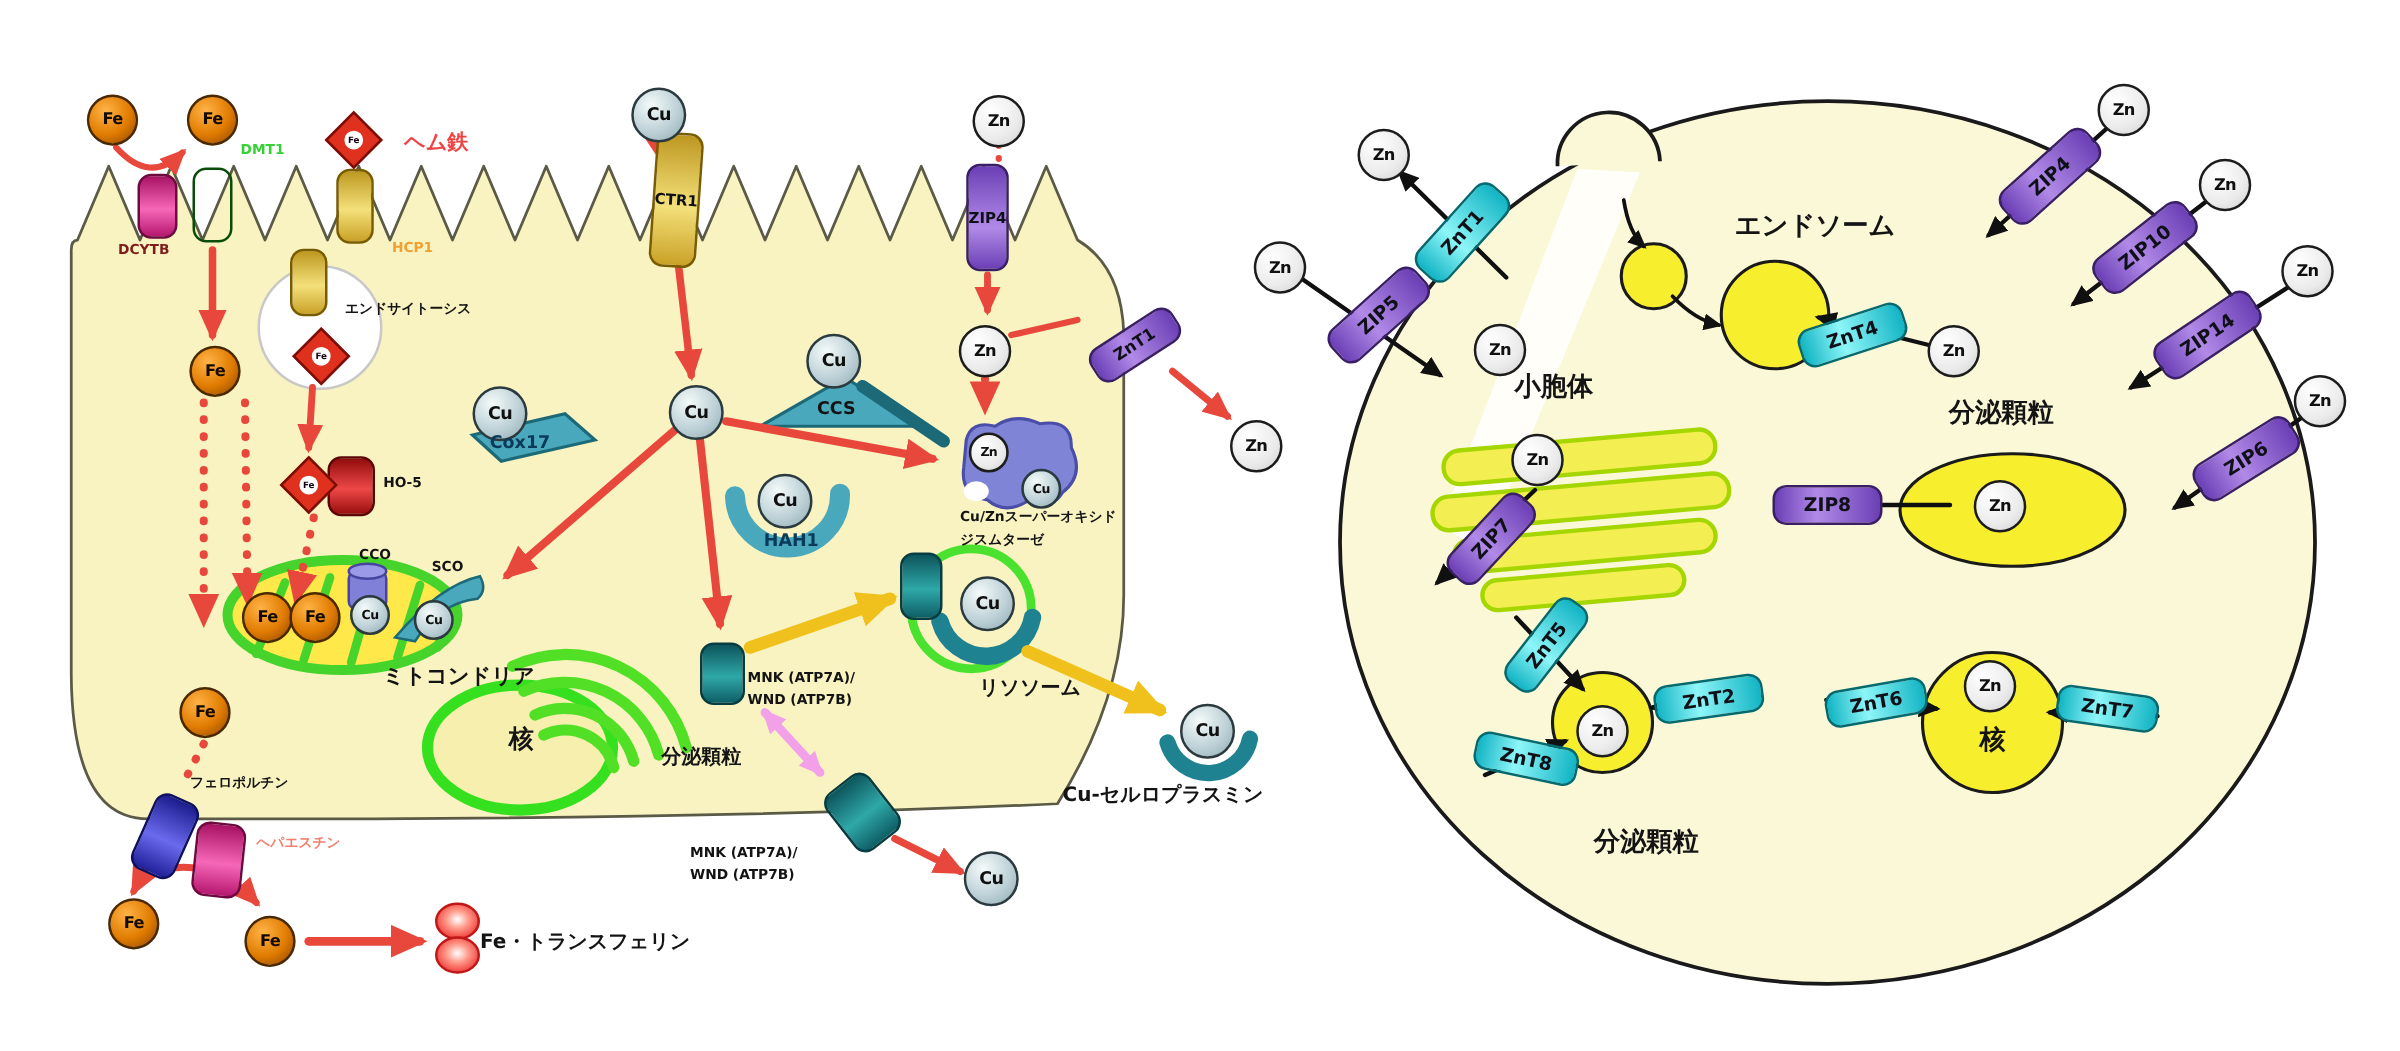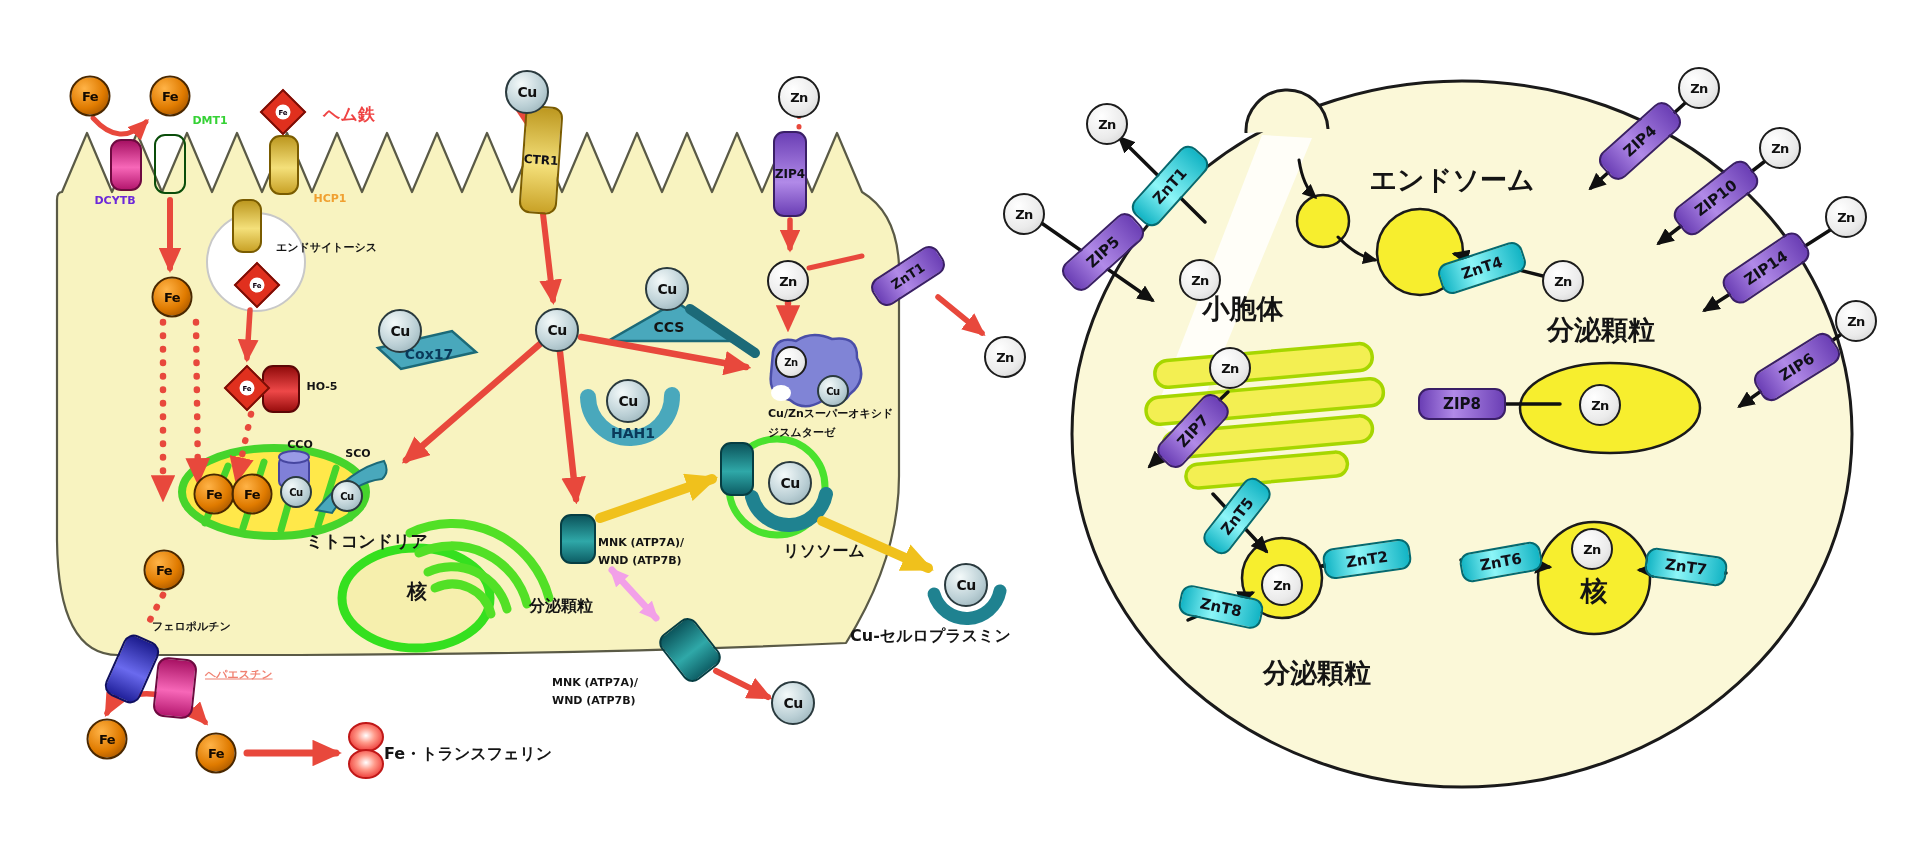--- a/index.html
+++ b/index.html
@@ -32,27 +32,27 @@
   .cyl.band{font-size:12px;}
   
   .heme{position:absolute;width:29px;height:29px;background:#e0301e;border:2px solid #7a0e06;
         transform:translate(-50%,-50%) rotate(45deg);z-index:6;display:flex;align-items:center;justify-content:center;}
   .heme .in{width:15px;height:15px;border-radius:50%;background:#fff;transform:rotate(-45deg);
         display:flex;align-items:center;justify-content:center;font-size:7px;font-weight:bold;color:#101;}
   
   .lbl{position:absolute;white-space:nowrap;font-weight:bold;color:#141414;font-size:11px;
        transform:translate(-50%,-50%);z-index:8;}
   .lbl.left{transform:translate(0,-50%);}
-  .lbl.big{font-size:27px;}
+  .lbl.big{font-size:21px;}
   .lbl.md{font-size:17px;}
-  .lbl.c-pink{color:#6d28d9;}
+  .lbl.c-pink{color:#7f1d1d;}
   .lbl.c-green{color:#35d235;}
   .lbl.c-red{color:#ef4444;}
   .lbl.c-orange{color:#f0a030;}
-  .lbl.c-salmon{color:#f08070;text-decoration:underline;}
+  .lbl.c-salmon{color:#f08070;}
   .lbl.c-navy{color:#0a3a5a;}
 </style>
 </head>
 <body>
 
 <div class="canvas">
 
 <svg class="base" width="1920" height="841" viewBox="0 0 1920 841">
   <defs>
     <marker id="mRed" viewBox="0 0 10 9" refX="8" refY="4.5" markerWidth="4.2" markerHeight="3.8" orient="auto-start-reverse">
@@ -262,21 +262,21 @@
 
 <div class="lbl c-pink" style="left:115px;top:200px;">DCYTB</div>
 <div class="lbl c-green" style="left:210px;top:120px;">DMT1</div>
 <div class="lbl c-red md" style="left:349px;top:114px;">ヘム鉄</div>
 <div class="lbl c-orange" style="left:330px;top:198px;">HCP1</div>
 <div class="lbl left" style="left:276px;top:247px;">エンドサイトーシス</div>
 <div class="lbl" style="left:322px;top:386px;">HO-5</div>
 <div class="lbl" style="left:300px;top:444px;">CCO</div>
 <div class="lbl" style="left:358px;top:453px;">SCO</div>
 <div class="lbl md" style="left:367px;top:541px;">ミトコンドリア</div>
-<div class="lbl c-navy" style="left:429px;top:354px;font-size:14px;">Cox17</div>
+<div class="lbl c-navy" style="left:416px;top:354px;font-size:14px;">Cox17</div>
 <div class="lbl" style="left:669px;top:327px;font-size:14px;">CCS</div>
 <div class="lbl c-navy" style="left:633px;top:433px;font-size:14px;">HAH1</div>
 <div class="lbl left" style="left:768px;top:413px;">Cu/Znスーパーオキシド</div>
 <div class="lbl left" style="left:768px;top:432px;">ジスムターゼ</div>
 <div class="lbl md" style="left:561px;top:606px;font-size:16px;">分泌顆粒</div>
 <div class="lbl" style="left:417px;top:591px;font-size:20px;">核</div>
 <div class="lbl left" style="left:598px;top:542px;">MNK (ATP7A)/</div>
 <div class="lbl left" style="left:598px;top:560px;">WND (ATP7B)</div>
 <div class="lbl left" style="left:552px;top:682px;">MNK (ATP7A)/</div>
 <div class="lbl left" style="left:552px;top:700px;">WND (ATP7B)</div>

